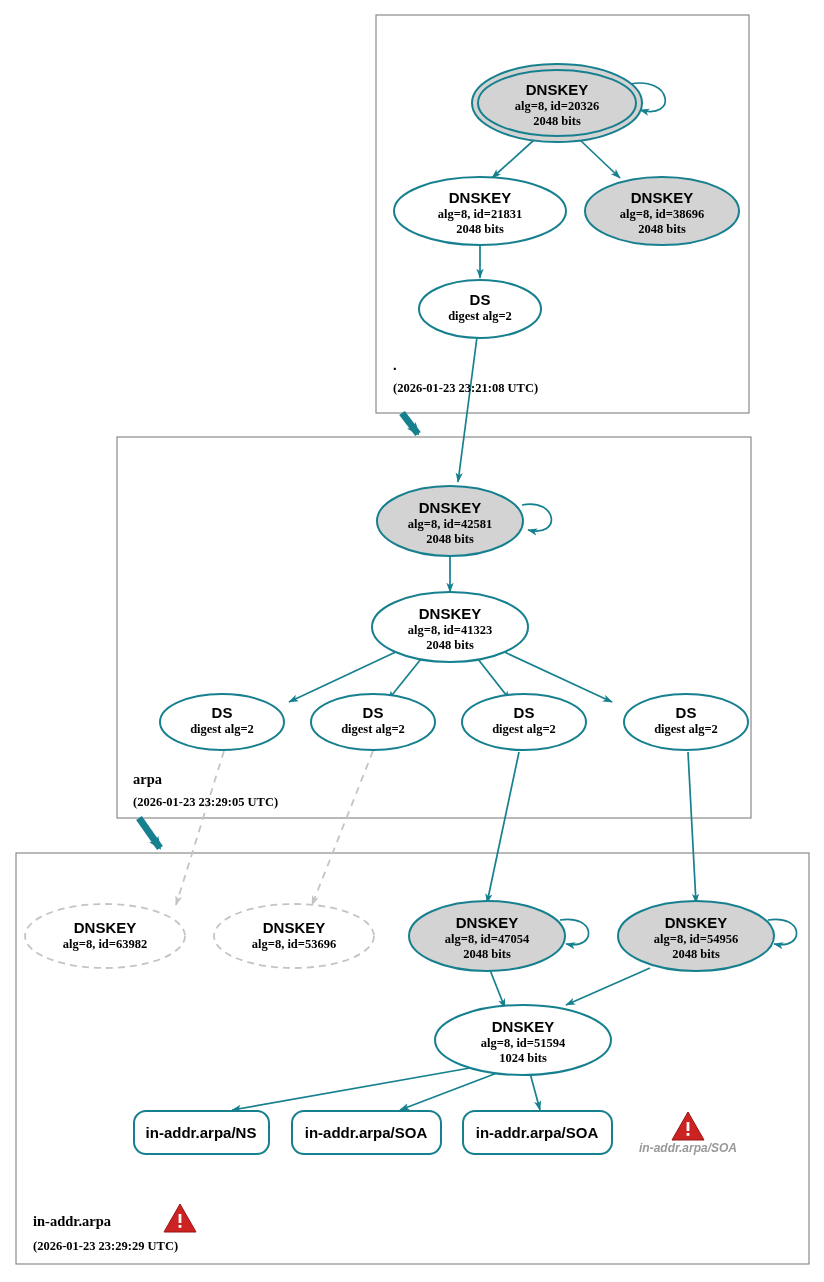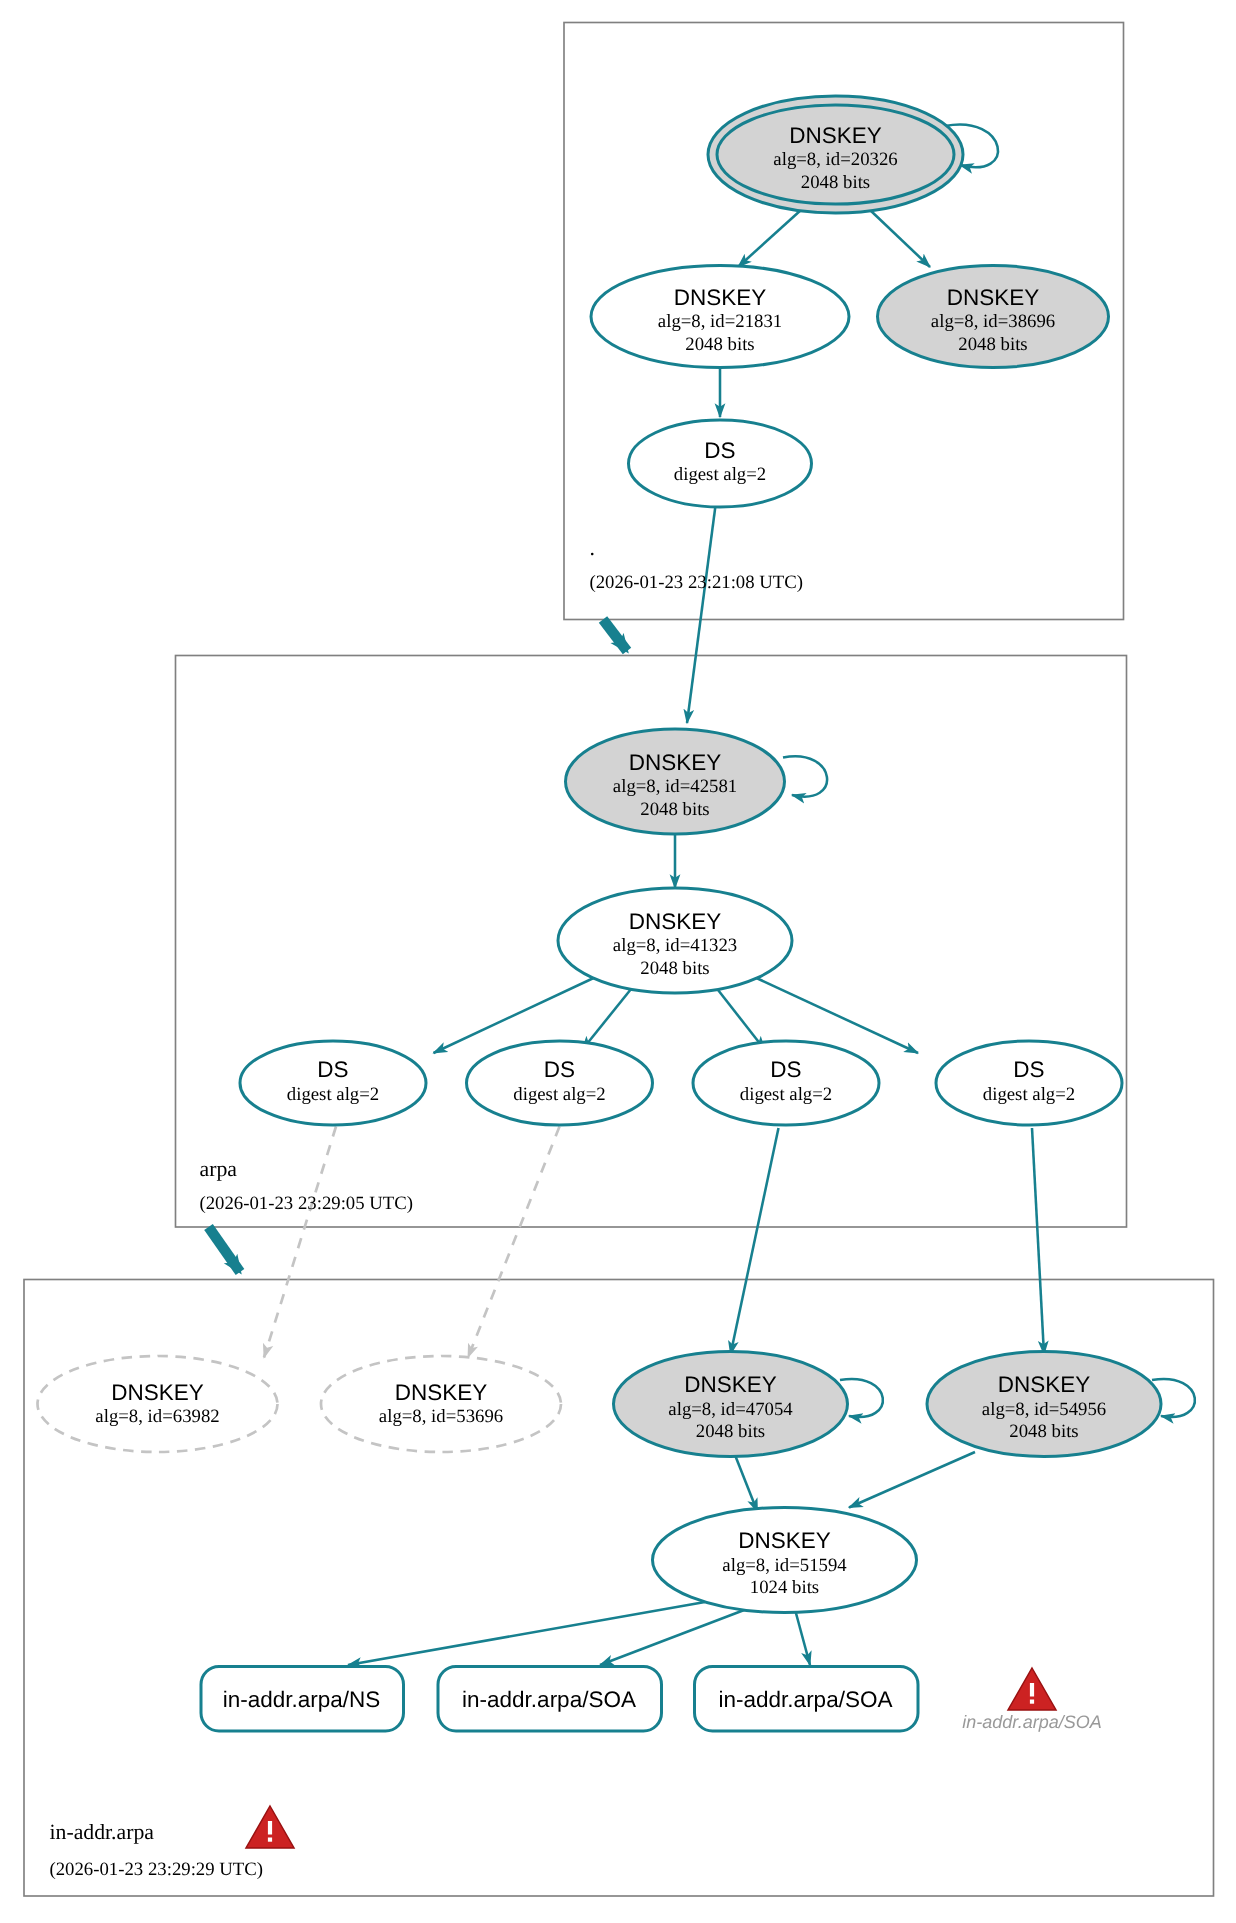--- a/index.html
+++ b/index.html
@@ -10,20 +10,21 @@
   body {
     width: 824px;
     height: 1282px;
     font-family: "Liberation Sans", sans-serif;
     overflow: hidden;
   }
   #stage {
     position: relative;
     width: 824px;
     height: 994px;
+    font-weight: bold;
   }
   svg#graph {
     display: block;
     width: 824px;
     height: 1282px;
   }
   .zone-box {
     fill: none;
     stroke: #808080;
     stroke-width: 1.1;

